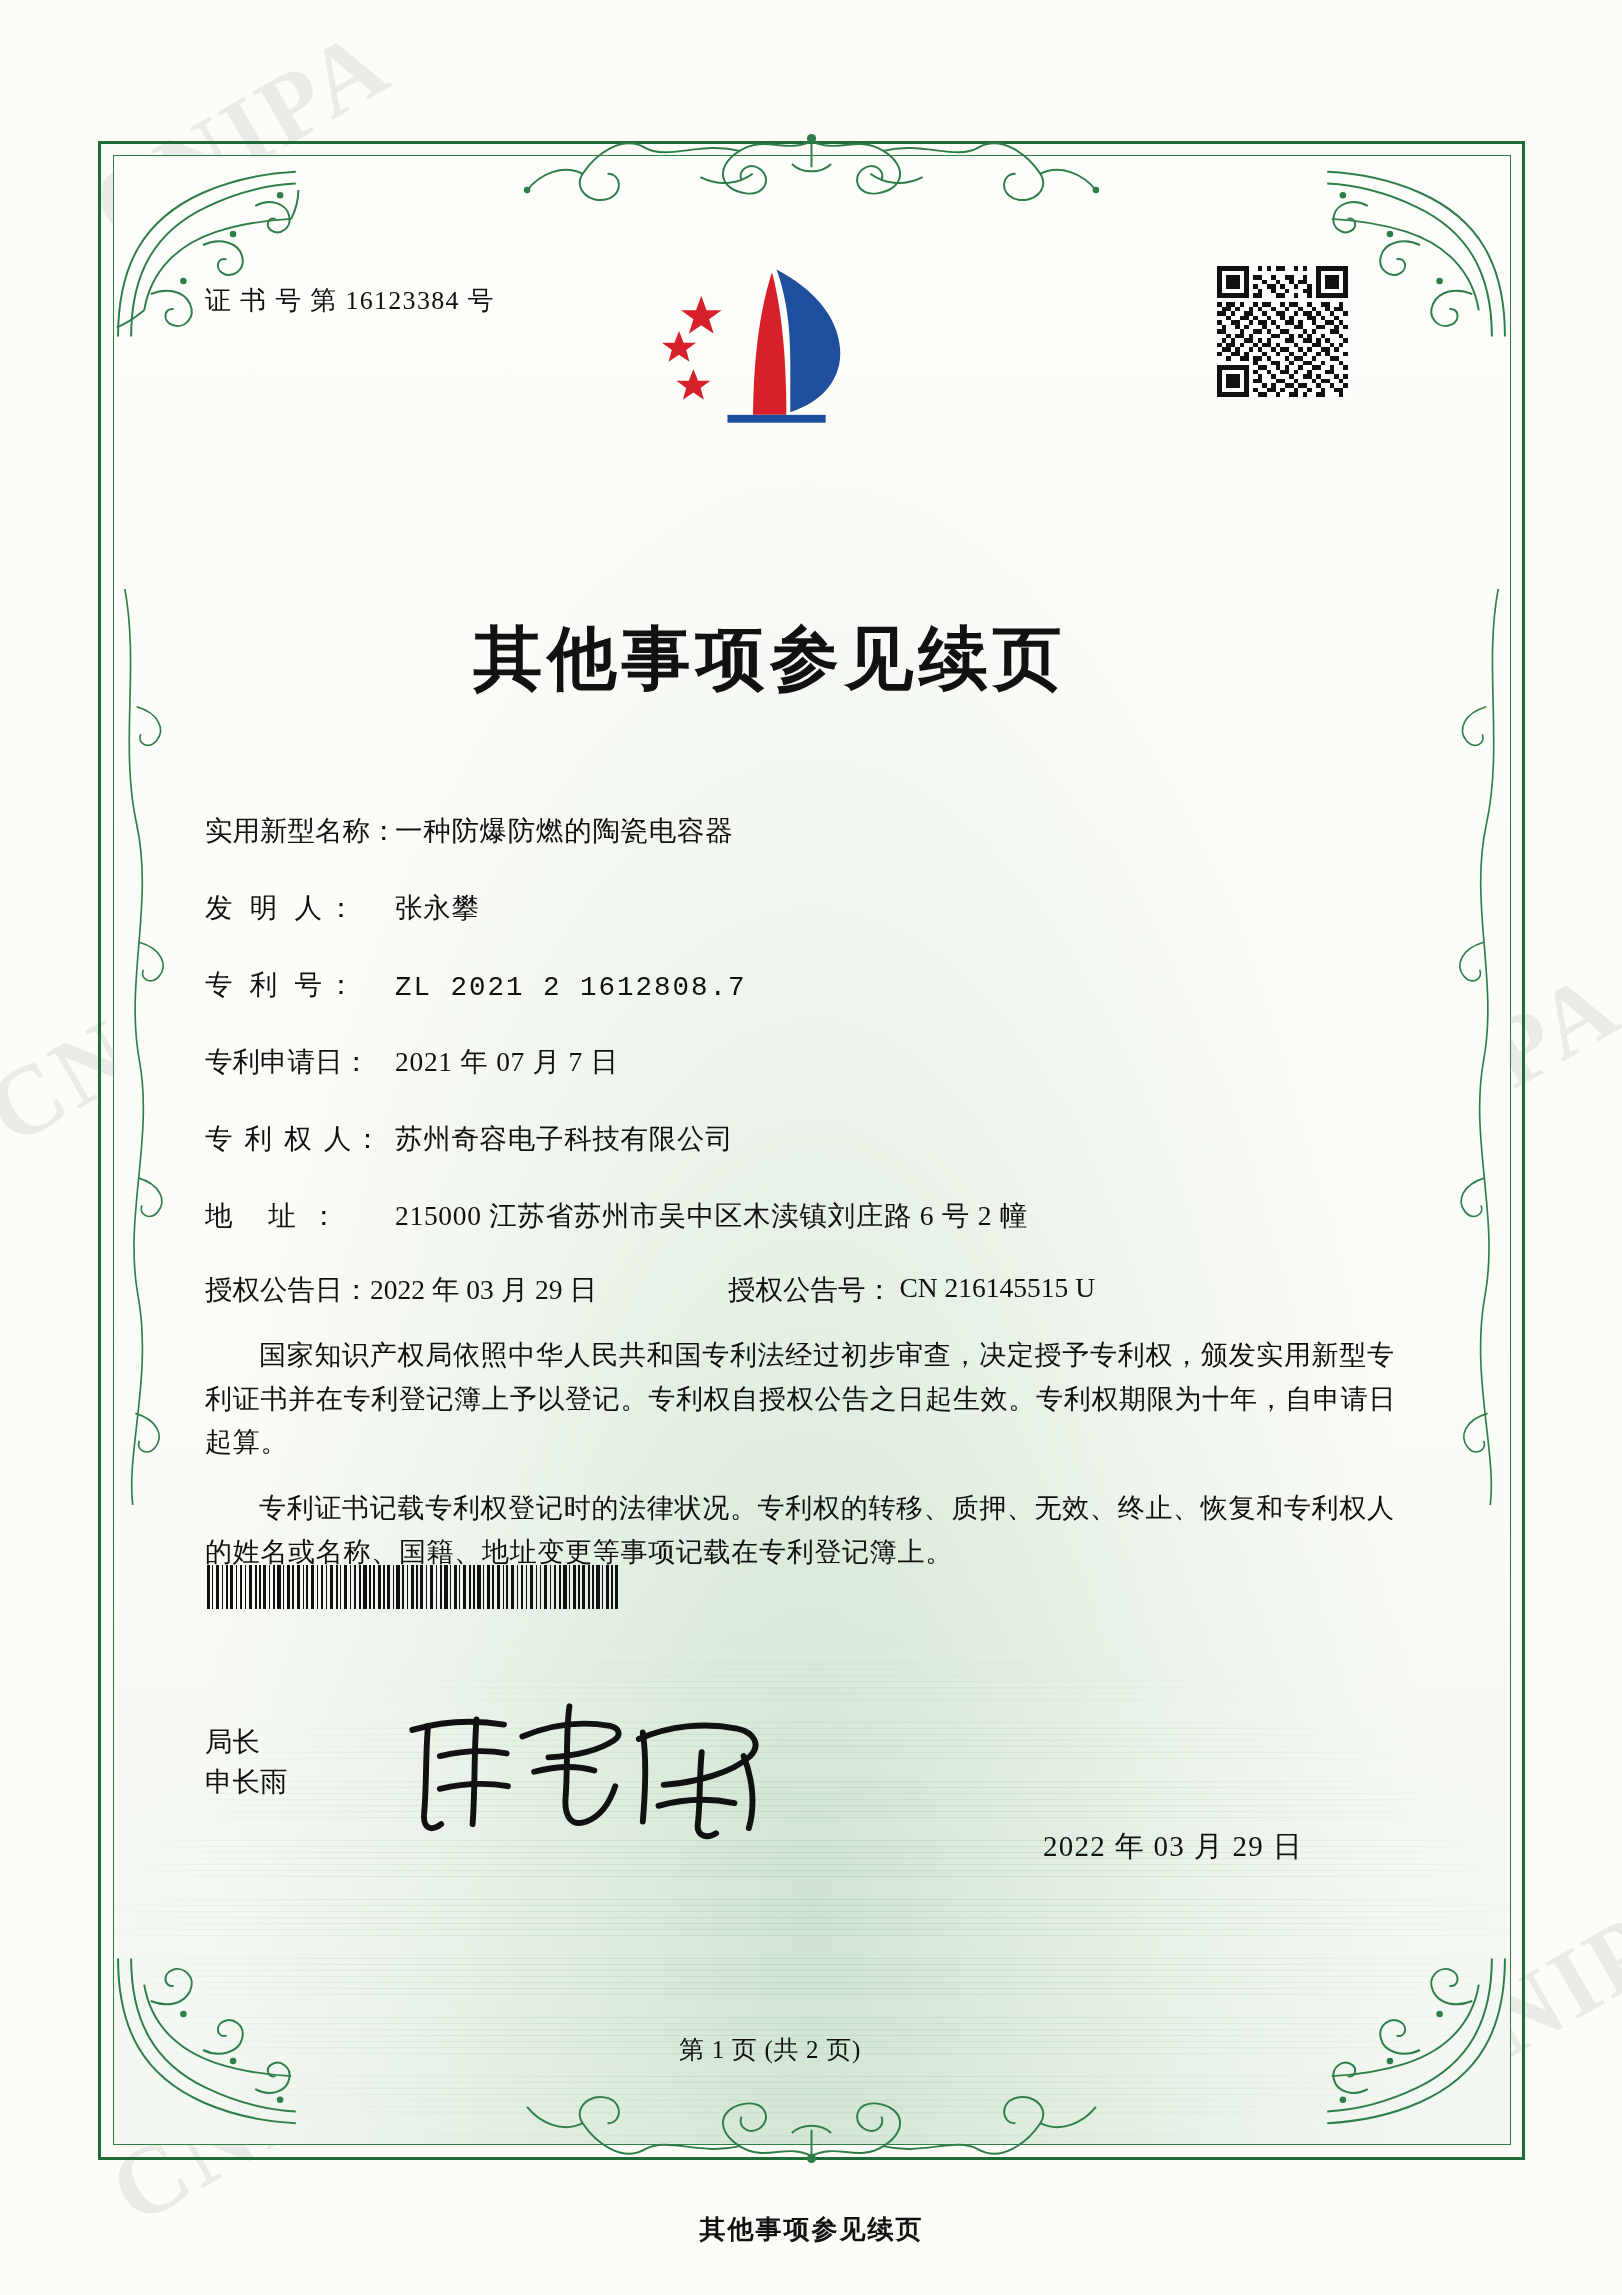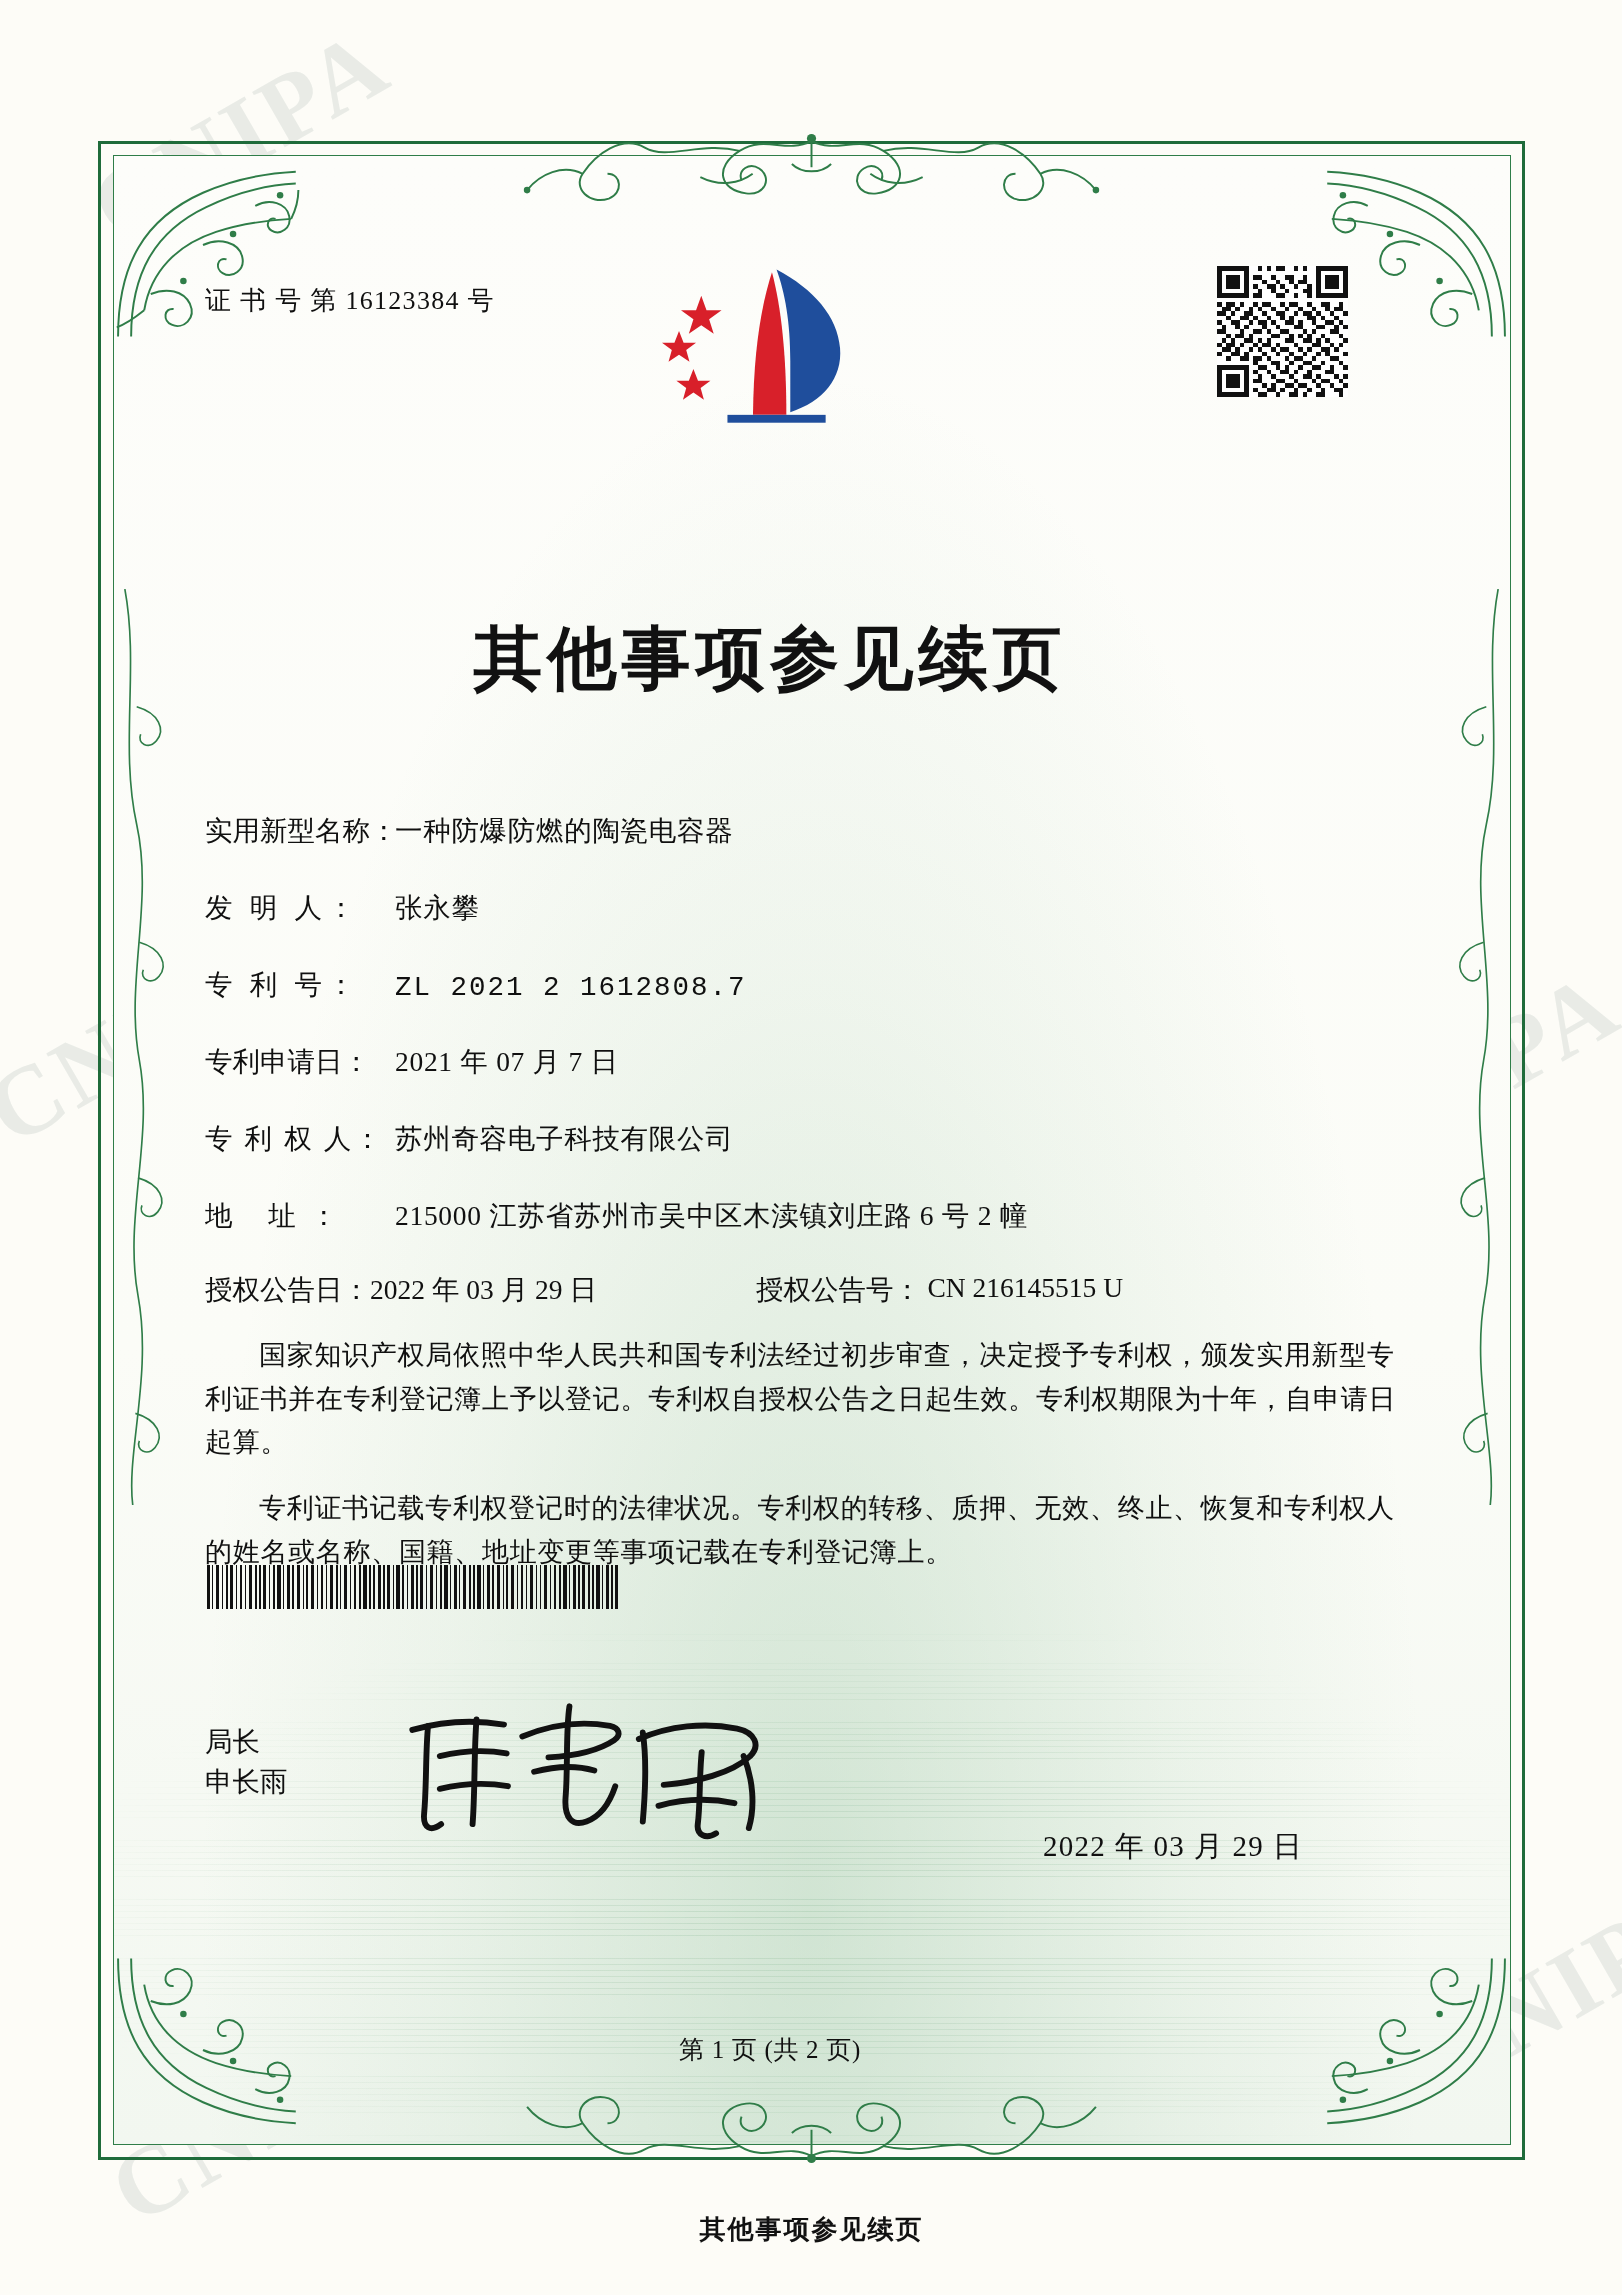--- a/index.html
+++ b/index.html
@@ -159,21 +159,20 @@
   .fv { letter-spacing: 0.7px; }
   .fv.mono { font-family: Liberation Mono, monospace; letter-spacing: 2px; }
 
   .row-pub {
     display: flex;
     align-items: baseline;
     font-size: 27.5px;
     color: #101010;
     white-space: nowrap;
     margin-bottom: 26px;
-    gap: 28px;
   }
   .pub-left { width: 523px; flex: 0 0 523px; display: flex; }
   .pub-right { display: flex; text-align: right; }
   .pub-right .fl2 { margin-right: 6.5px; }
 
   .para {
     font-size: 27px;
     line-height: 1.62;
     color: #101010;
     text-indent: 54px;

